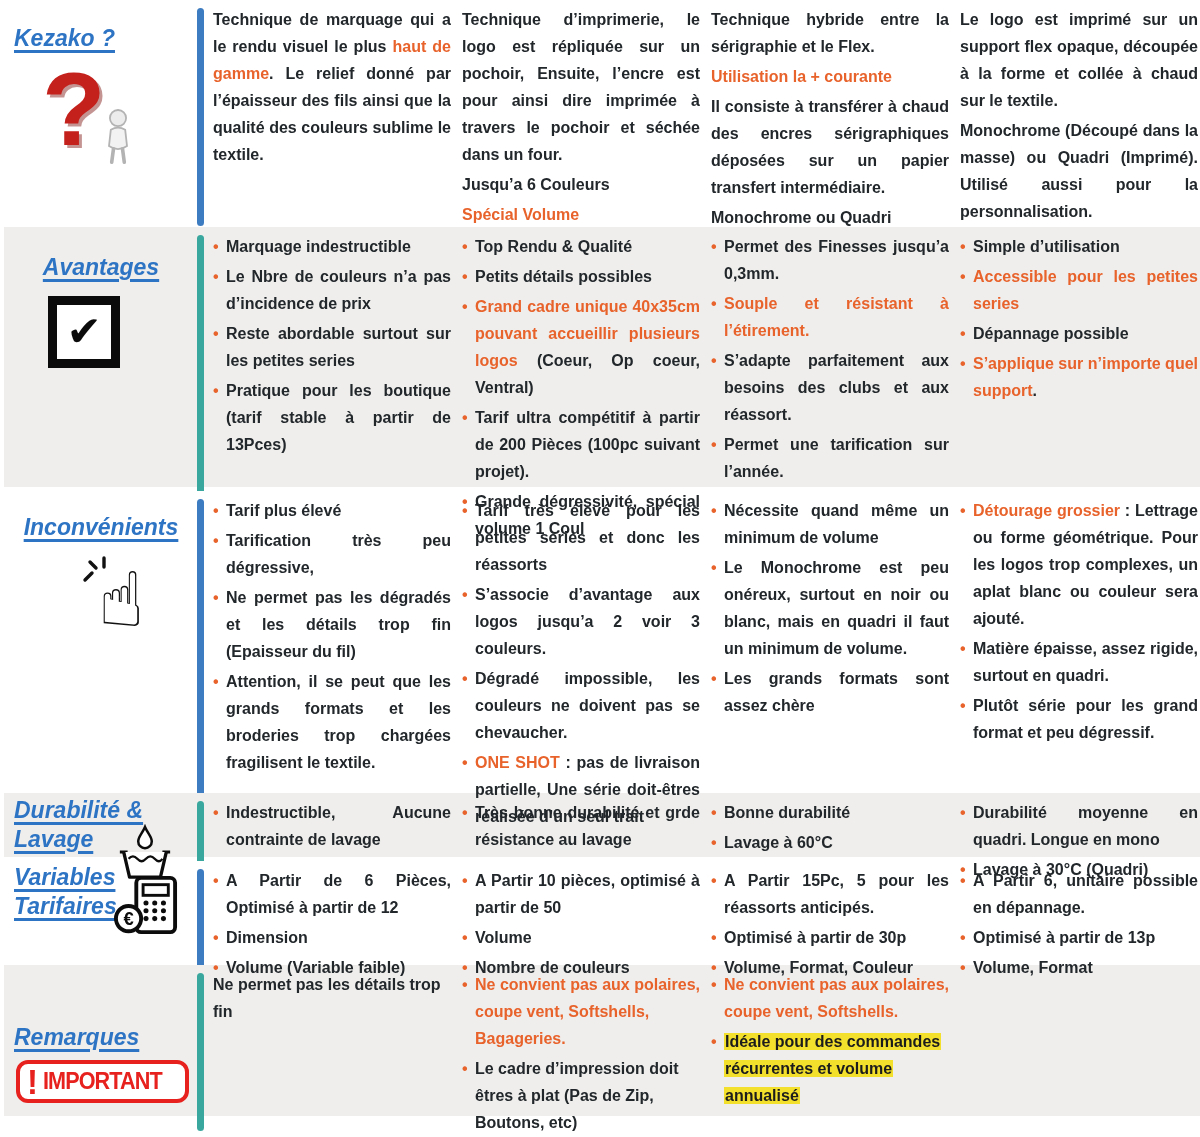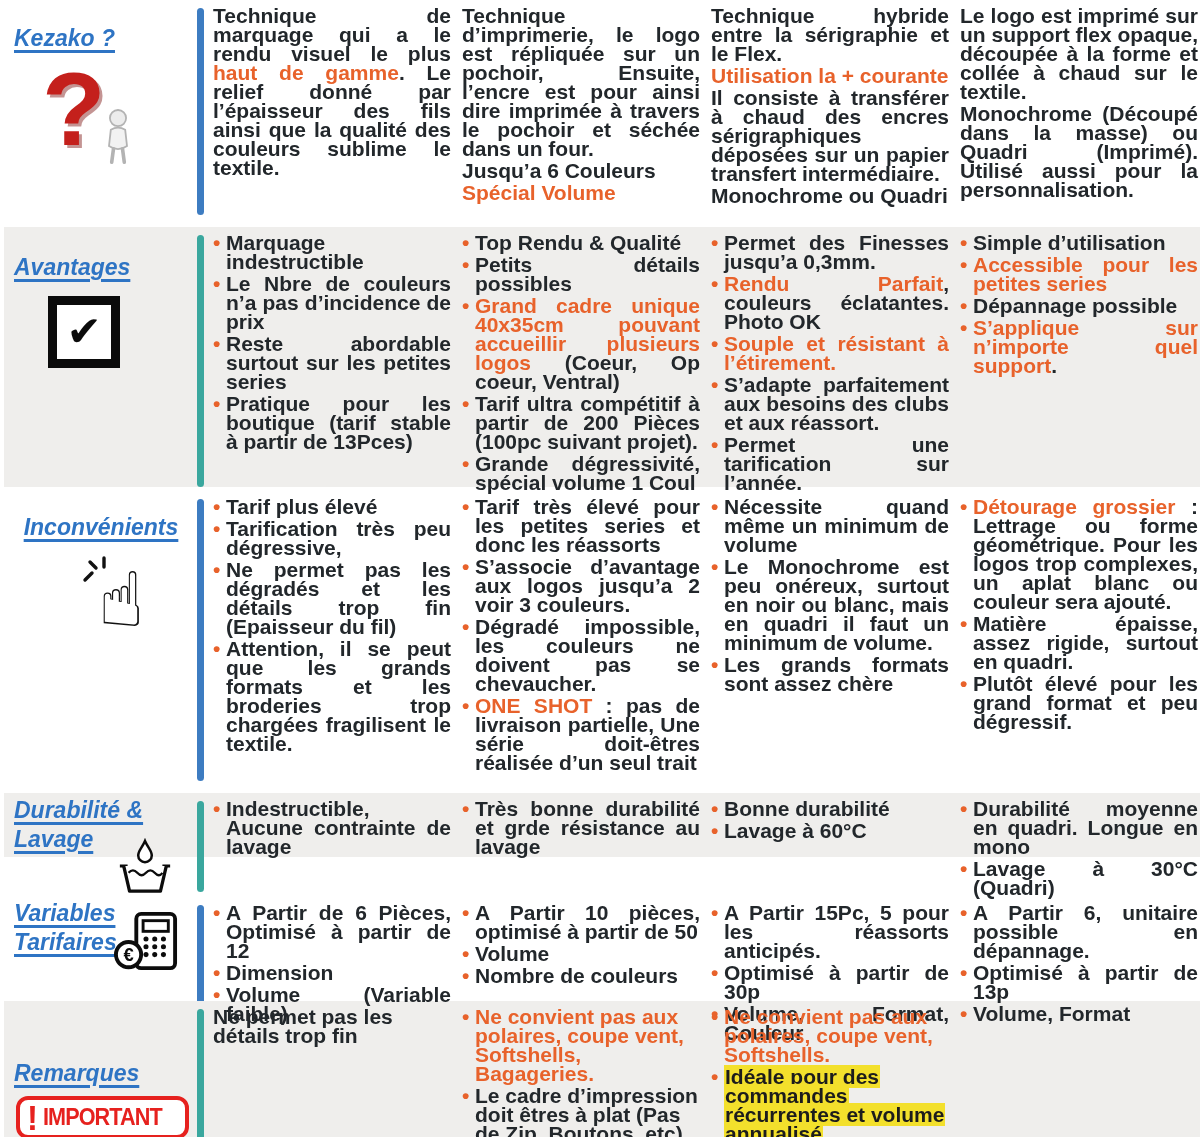--- a/index.html
+++ b/index.html
@@ -14,21 +14,21 @@
     grid-template-columns:184px 7px repeat(4,1fr);
     column-gap:9px;
     box-sizing:border-box;
   }
   .bg-white{background:#ffffff;}
   .bg-gray{background:#efeeec;}
   .row-kezako{height:223px;}
   .row-avantages{height:260px;}
   .row-inconvenients{height:298px;}
   .row-durabilite{height:64px;}
-  .row-variables{height:100px;margin-top:36px;}
+  .row-variables{height:100px;}
   .row-remarques{height:151px;}
 
   .rowhead{position:relative;box-sizing:border-box;padding:6px 0 0 10px;}
   .row-kezako .rowhead{padding-top:24px;}
   .row-avantages .rowhead{padding-top:26px;}
   .row-inconvenients .rowhead{padding-top:22px;text-align:center;}
   .row-durabilite .rowhead{padding-top:3px;}
   .row-variables .rowhead{padding-top:2px;}
   .row-remarques .rowhead{padding-top:26px;}
 
@@ -39,21 +39,21 @@
   .row-avantages .head-icon{margin:14px 0 0 34px;}
   .row-inconvenients .head-icon{margin:12px 0 0 48px;}
   .row-durabilite .head-icon{position:absolute;right:14px;bottom:4px;}
   .row-variables .head-icon{position:absolute;right:10px;top:14px;}
   .row-remarques .head-icon{margin:8px 0 0 2px;}
 
   .bar{width:7px;border-radius:4px;margin:8px 0;}
   .bar-blue{background:#3d7cc1;}
   .bar-teal{background:#3aa79e;}
 
-  .cell{box-sizing:border-box;padding:6px 2px 0 0;font-size:21px;line-height:19px;text-align:justify;}
+  .cell{box-sizing:border-box;padding:6px 2px 0 0;font-size:16px;line-height:27px;text-align:justify;}
   .row-remarques .cell{text-align:left;}
   .item{margin:0 0 3px 0;}
   .bulleted{position:relative;padding-left:13px;}
   .bulleted::before{content:"•";position:absolute;left:0;top:0;color:#e8622b;}
   .t-n{color:#22272b;}
   .t-orange{color:#e8622b;}
   .t-highlight{background:#f3e02c;color:#1c1c1c;padding:0 1px;box-decoration-break:clone;-webkit-box-decoration-break:clone;}
 
   
   .q-icon{position:relative;width:120px;height:130px;}
@@ -100,21 +100,21 @@
         <div class="item"><span class="t-n">Monochrome ou Quadri</span></div>
       </div>
       <div class="cell">
         <div class="item"><span class="t-n">Le logo est imprimé sur un support flex opaque, découpée à la forme et collée à chaud sur le textile.</span></div>
         <div class="item"><span class="t-n">Monochrome (Découpé dans la masse) ou Quadri (Imprimé). Utilisé aussi pour la personnalisation.</span></div>
       </div>
     </div>
     <div class="row row-avantages bg-gray">
       <div class="rowhead">
         <div class="row-label">
-          <span style="display: block;">Avantages</span>
+          <span style="display: block; text-align: center;">Avantages</span>
         </div>
         <div class="head-icon cb-icon">
     <span class="cb-check">✔</span>
   </div>
       </div>
       <div class="bar bar-teal"></div>
       <div class="cell">
         <div class="item bulleted"><span class="t-n">Marquage indestructible</span></div>
         <div class="item bulleted"><span class="t-n">Le Nbre de couleurs n’a pas d’incidence de prix</span></div>
         <div class="item bulleted"><span class="t-n">Reste abordable surtout sur les petites series</span></div>
@@ -122,21 +122,20 @@
       </div>
       <div class="cell">
         <div class="item bulleted"><span class="t-n">Top Rendu &amp; Qualité</span></div>
         <div class="item bulleted"><span class="t-n">Petits détails possibles</span></div>
         <div class="item bulleted"><span class="t-orange">Grand cadre unique 40x35cm pouvant accueillir plusieurs logos</span><span class="t-n"> (Coeur, Op coeur, Ventral)</span></div>
         <div class="item bulleted"><span class="t-n">Tarif ultra compétitif à partir de 200 Pièces (100pc suivant projet).</span></div>
         <div class="item bulleted"><span class="t-n">Grande dégressivité, spécial volume 1 Coul</span></div>
       </div>
       <div class="cell">
         <div class="item bulleted"><span class="t-n">Permet des Finesses jusqu’a 0,3mm.</span></div>
-        <div class="item bulleted"><span class="t-orange">Rendu Parfait</span><span class="t-n">, couleurs éclatantes. Photo OK</span></div>
         <div class="item bulleted"><span class="t-orange">Souple et résistant à l’étirement.</span></div>
         <div class="item bulleted"><span class="t-n">S’adapte parfaitement aux besoins des clubs et aux réassort.</span></div>
         <div class="item bulleted"><span class="t-n">Permet une tarification sur l’année.</span></div>
       </div>
       <div class="cell">
         <div class="item bulleted"><span class="t-n">Simple d’utilisation</span></div>
         <div class="item bulleted"><span class="t-orange">Accessible pour les petites series</span></div>
         <div class="item bulleted"><span class="t-n">Dépannage possible</span></div>
         <div class="item bulleted"><span class="t-orange">S’applique sur n’importe quel support</span><span class="t-n">.</span></div>
       </div>
@@ -164,21 +163,21 @@
         <div class="item bulleted"><span class="t-orange">ONE SHOT</span><span class="t-n"> : pas de livraison partielle, Une série doit-êtres réalisée d’un seul trait</span></div>
       </div>
       <div class="cell">
         <div class="item bulleted"><span class="t-n">Nécessite quand même un minimum de volume</span></div>
         <div class="item bulleted"><span class="t-n">Le Monochrome est peu onéreux, surtout en noir ou blanc, mais en quadri il faut un minimum de volume.</span></div>
         <div class="item bulleted"><span class="t-n">Les grands formats sont assez chère</span></div>
       </div>
       <div class="cell">
         <div class="item bulleted"><span class="t-orange">Détourage grossier</span><span class="t-n"> : Lettrage ou forme géométrique. Pour les logos trop complexes, un aplat blanc ou couleur sera ajouté.</span></div>
         <div class="item bulleted"><span class="t-n">Matière épaisse, assez rigide, surtout en quadri.</span></div>
-        <div class="item bulleted"><span class="t-n">Plutôt élevé pour les grand format et peu dégressif.</span></div>
+        <div class="item bulleted"><span class="t-n">Plutôt série pour les grand format et peu dégressif.</span></div>
       </div>
     </div>
     <div class="row row-durabilite bg-gray">
       <div class="rowhead">
         <div class="row-label">
           <span style="display: block;">Durabilité &amp;</span>
           <span style="display: block; font-style: italic;">Lavage</span>
         </div>
         <svg class="head-icon wash-icon" width="58" height="58" viewBox="0 0 60 60">
     <path d="M30 3 C27 10 23 13 23 18 a7 7 0 0 0 14 0 c0-5-4-8-7-15z" fill="#ffffff" stroke="#0c0c0c" stroke-width="2.6"></path>

